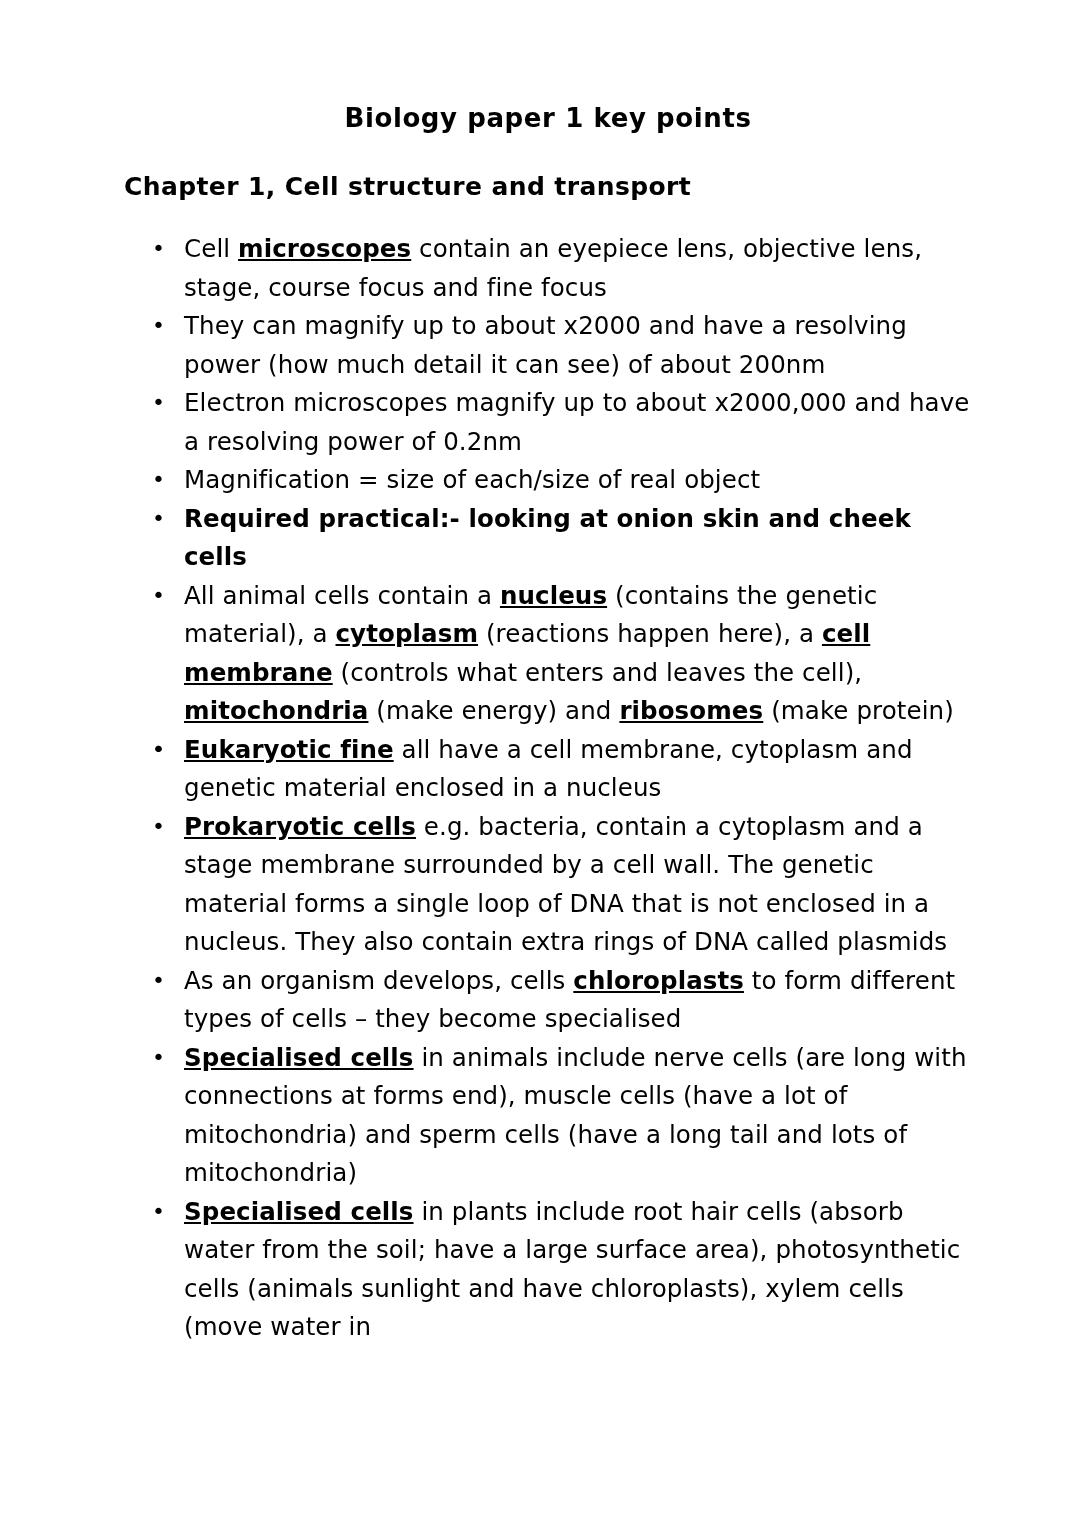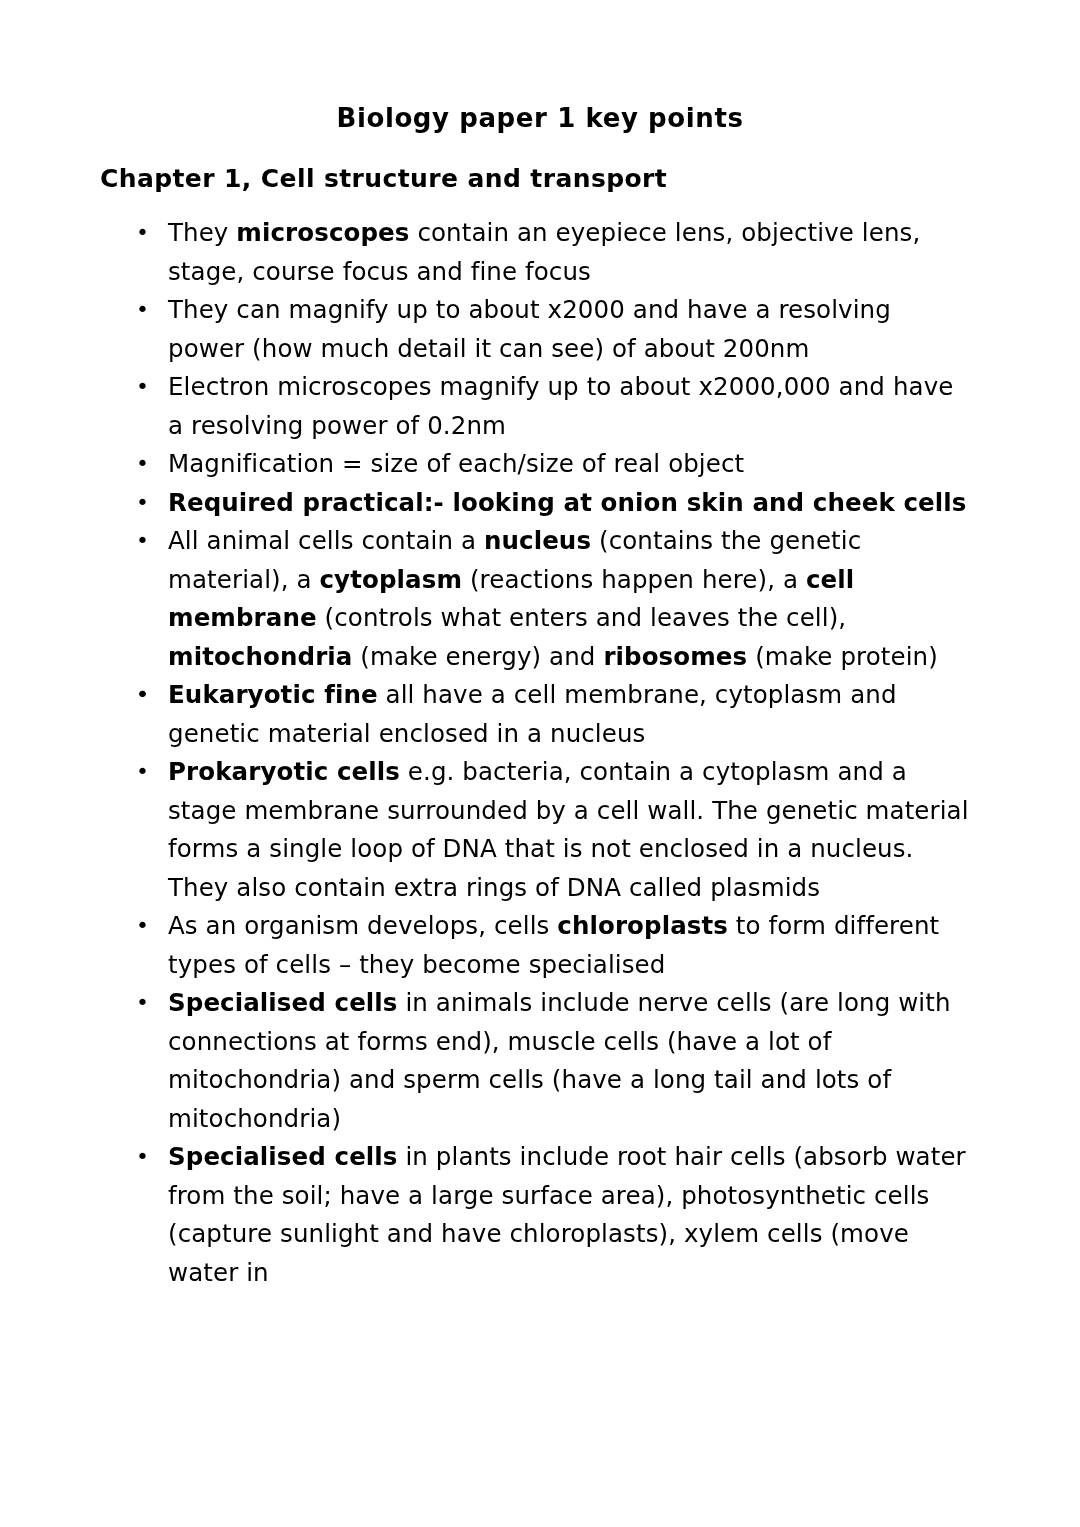--- a/index.html
+++ b/index.html
@@ -14,37 +14,38 @@
     overflow: hidden;
     font-family: "DejaVu Sans", sans-serif;
     color: #000000;
   }
   .page {
     position: relative;
     width: 1080px;
     height: 1527px;
     background: #ffffff;
     box-sizing: border-box;
+    padding-left: 16px;
   }
   .doc-title {
     text-align: center;
     font-family: "DejaVu Sans", sans-serif;
     font-weight: bold;
     font-size: 26px;
     letter-spacing: 0.6px;
     margin: 0;
     padding-top: 104px;
     line-height: 1.1;
   }
   .chapter-heading {
     font-family: "DejaVu Sans", sans-serif;
     font-weight: bold;
     font-size: 25px;
     letter-spacing: 0.4px;
-    margin: 0;
+    margin: 8px;
     padding-left: 100px;
     padding-top: 32px;
     line-height: 1.1;
   }
   ul.bullet-list {
     list-style: none;
     margin: 0;
     padding: 0;
     padding-top: 22px;
   }
@@ -66,42 +67,43 @@
     width: 14px;
     line-height: 38.5px;
     font-size: 22px;
     text-align: left;
   }
   li.bold-item > .bullet-text {
     font-weight: bold;
   }
   .bullet-text b {
     font-weight: bold;
+    text-decoration: underline;
   }
   .bullet-text {
     display: inline;
   }
 </style>
 </head>
 <body>
 
 <div class="page">
 
   <h1 class="doc-title">Biology paper 1 key points</h1>
 
   <h2 class="chapter-heading">Chapter 1, Cell structure and transport</h2>
 
   <ul class="bullet-list">
-      <li><span class="bullet-dot">•</span><span class="bullet-text"><span>They </span><b>microscopes</b><span> contain an eyepiece lens, objective lens, stage, course focus and fine focus</span></span></li>
+      <li><span class="bullet-dot">•</span><span class="bullet-text"><span>Cell </span><b>microscopes</b><span> contain an eyepiece lens, objective lens, stage, course focus and fine focus</span></span></li>
       <li><span class="bullet-dot">•</span><span class="bullet-text"><span>They can magnify up to about x2000 and have a resolving power (how much detail it can see) of about 200nm</span></span></li>
       <li><span class="bullet-dot">•</span><span class="bullet-text"><span>Electron microscopes magnify up to about x2000,000 and have a resolving power of 0.2nm</span></span></li>
       <li><span class="bullet-dot">•</span><span class="bullet-text"><span>Magnification = size of each/size of real object</span></span></li>
       <li class="bold-item"><span class="bullet-dot">•</span><span class="bullet-text"><span>Required practical:- looking at onion skin and cheek cells</span></span></li>
       <li><span class="bullet-dot">•</span><span class="bullet-text"><span>All animal cells contain a </span><b>nucleus</b><span> (contains the genetic material), a </span><b>cytoplasm</b><span> (reactions happen here), a </span><b>cell  membrane</b><span> (controls what enters and leaves the cell), </span><b>mitochondria</b><span> (make energy) and </span><b>ribosomes</b><span> (make protein)</span></span></li>
       <li><span class="bullet-dot">•</span></li>
       <li><span class="bullet-dot">•</span><span class="bullet-text"><b>Eukaryotic fine</b><span> all have a cell membrane, cytoplasm and genetic material enclosed in a nucleus</span></span></li>
       <li><span class="bullet-dot">•</span><span class="bullet-text"><b>Prokaryotic cells</b><span> e.g. bacteria, contain a cytoplasm and a stage membrane surrounded by a cell wall. The genetic material forms a single loop of DNA that is not enclosed in a nucleus. They also contain extra rings of DNA called plasmids</span></span></li>
       <li><span class="bullet-dot">•</span><span class="bullet-text"><span>As an organism develops, cells </span><b>chloroplasts</b><span> to form different types of cells – they become specialised</span></span></li>
       <li><span class="bullet-dot">•</span><span class="bullet-text"><b>Specialised cells</b><span> in animals include nerve cells (are long with connections at forms end), muscle cells (have a lot of mitochondria) and sperm cells (have a long tail and lots of mitochondria)</span></span></li>
-      <li><span class="bullet-dot">•</span><span class="bullet-text"><b>Specialised cells</b><span> in plants include root hair cells (absorb water from the soil; have a large surface area), photosynthetic cells (capture sunlight and have chloroplasts), xylem cells (move water in</span></span></li>
+      <li><span class="bullet-dot">•</span><span class="bullet-text"><b>Specialised cells</b><span> in plants include root hair cells (absorb water from the soil; have a large surface area), photosynthetic cells (animals sunlight and have chloroplasts), xylem cells (move water in</span></span></li>
     </ul>
 
 </div>
 
 </body></html>

